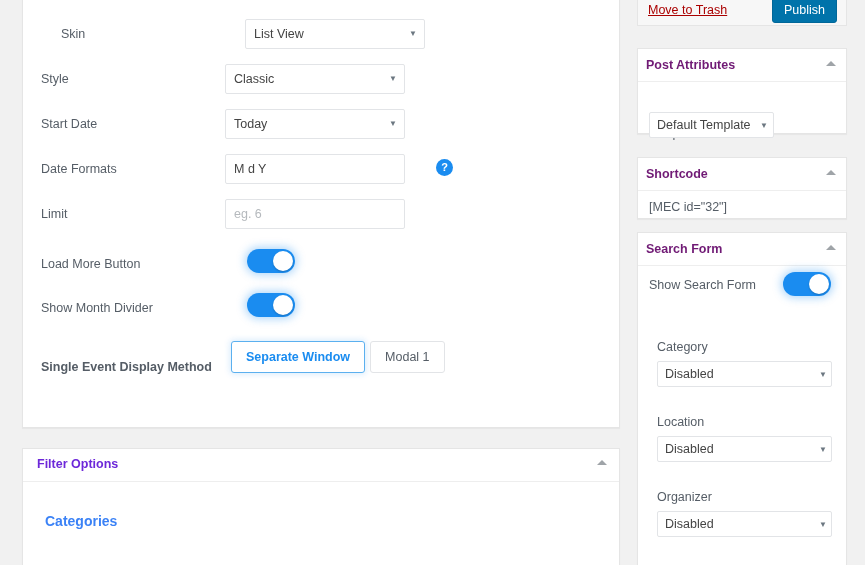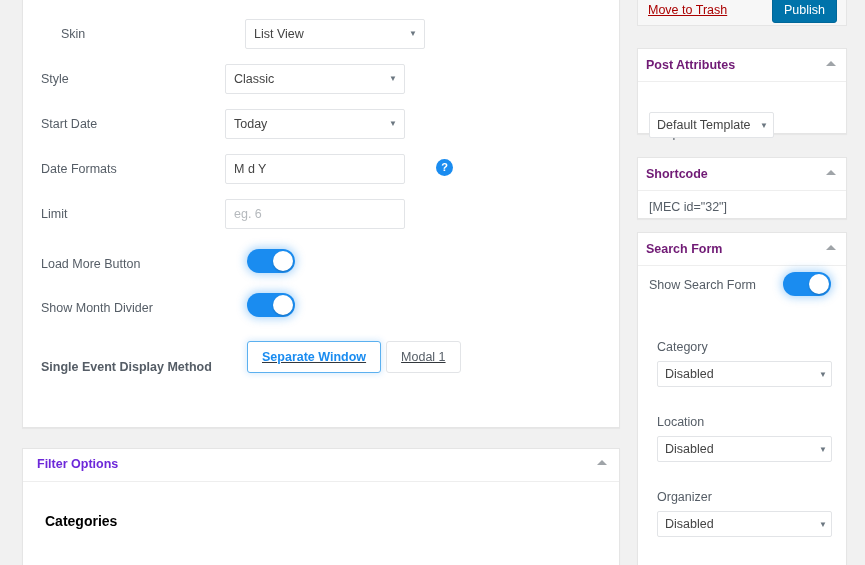--- a/index.html
+++ b/index.html
@@ -197,21 +197,21 @@
     border-right: 5px solid transparent;
     border-bottom: 5px solid #9fa4a8;
     cursor: pointer;
   }
   .section-heading {
     position: absolute;
     left: 22px;
     top: 64px;
     font-size: 14px;
     font-weight: bold;
-    color: #000000;
+    color: #3b82f6;
   }
 
   
   #sidebar {
     position: absolute;
     left: 637px;
     top: 0;
     width: 210px;
   }
   .side-panel {
@@ -409,21 +409,21 @@
       <div class="form-label">Show Month Divider</div>
       <div class="form-control" style="left:224px;top:0;">
         <div class="toggle">
           <div class="knob"></div>
         </div>
       </div>
     </div>
 
     <div class="form-row" style="top:345px;height:40px;">
       <div class="form-label" style="top:24px;font-weight:bold;">Single Event Display Method</div>
-      <div class="form-control" style="left:224px;top:6px;text-decoration:underline;">
+      <div class="form-control" style="left:208px;top:6px;">
         <div class="segmented">
           <button class="seg-btn active">Separate Window</button>
           <button class="seg-btn">Modal 1</button>
         </div>
       </div>
     </div>
 
   </div>
 
   <div class="panel" id="filter-panel">

